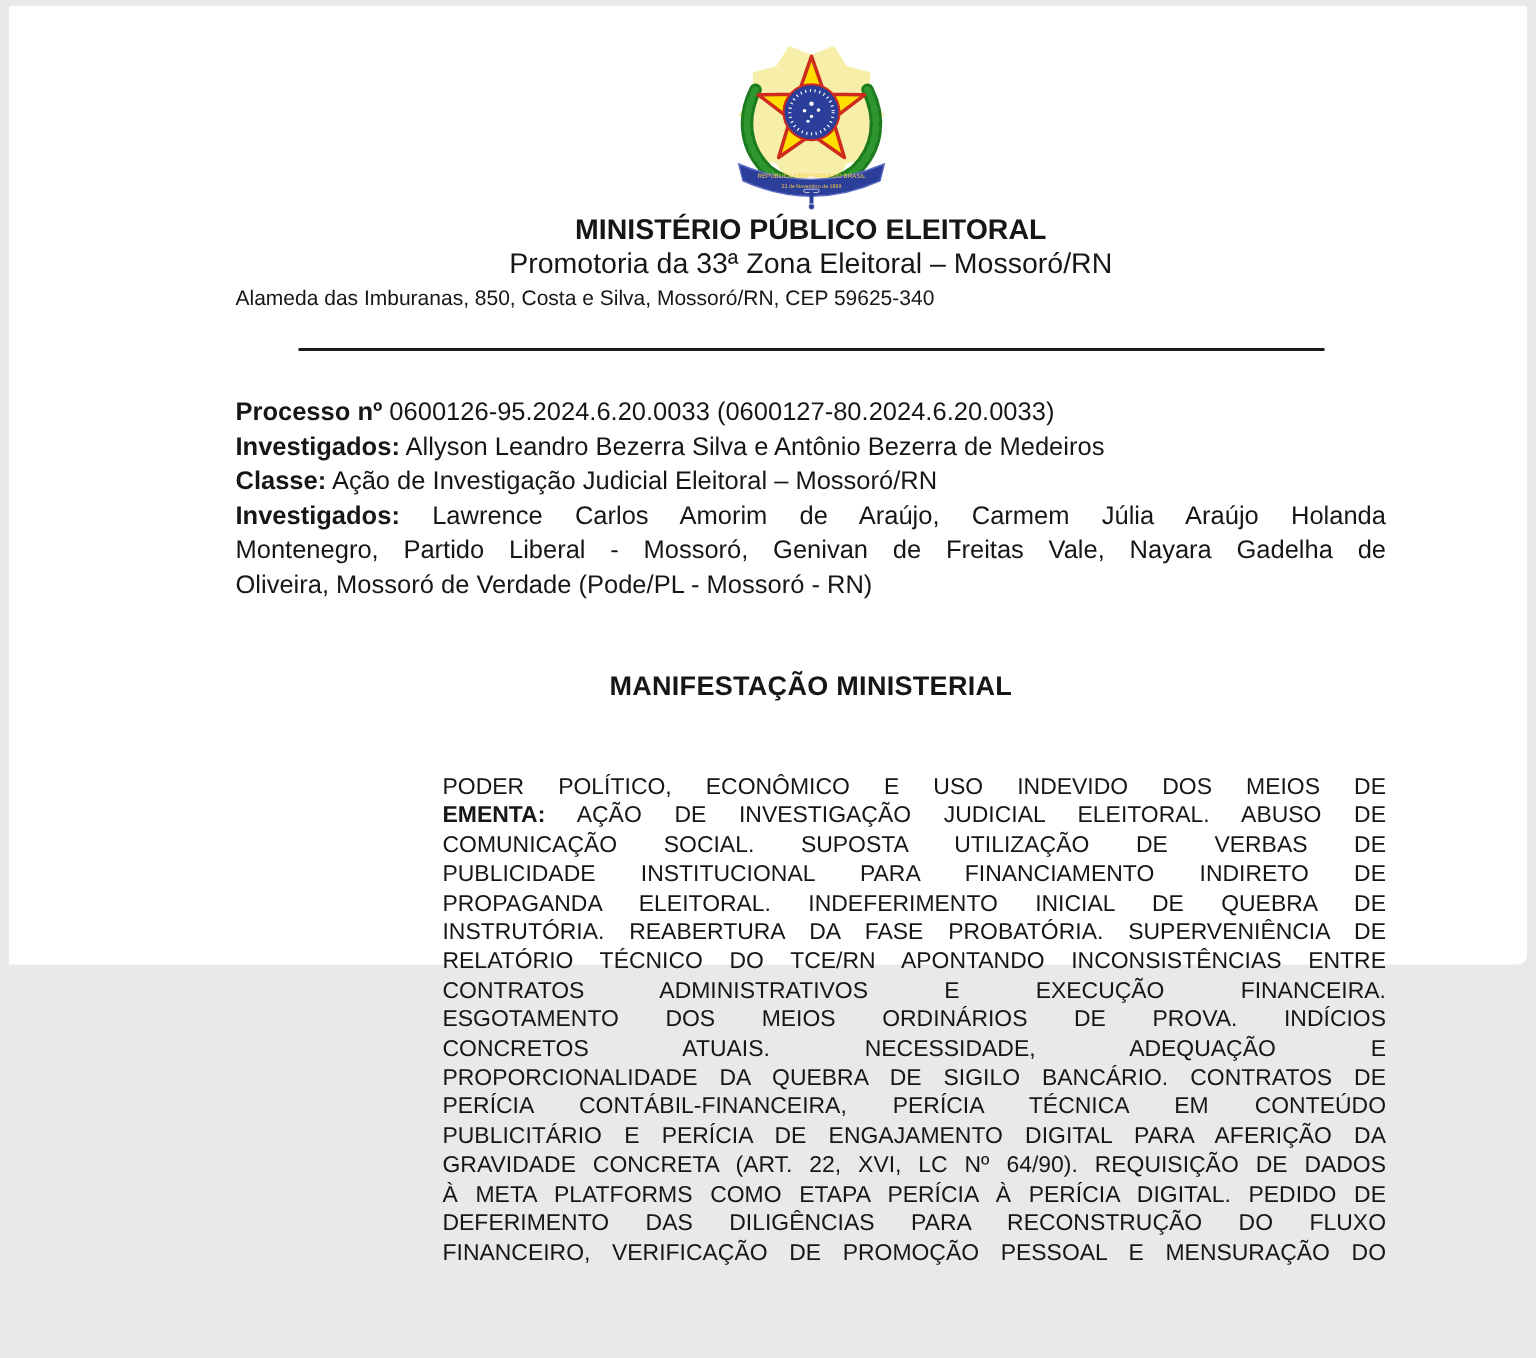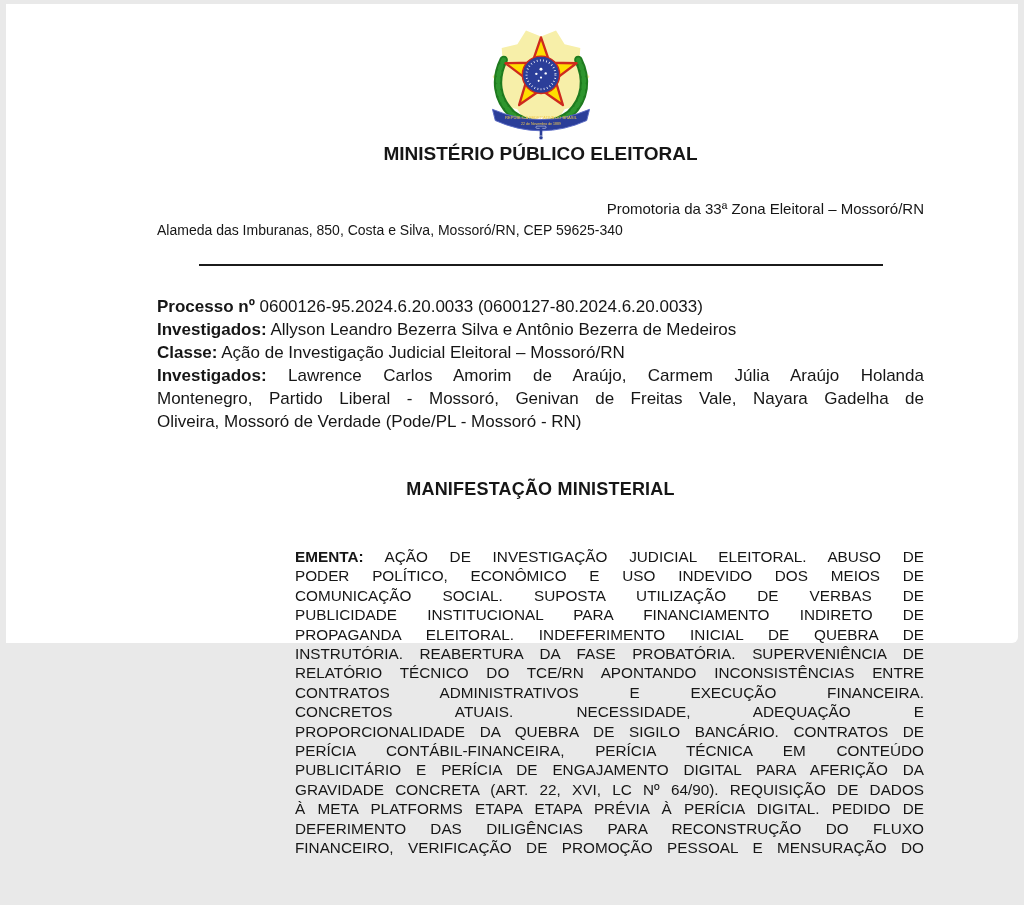--- a/index.html
+++ b/index.html
@@ -16,21 +16,21 @@
     width: 1012px; height: 639px;
     background: #ffffff;
     border-bottom-right-radius: 6px;
   }
   .content { padding: 26px 94px 0 151px; }
 
   .arms { width: 150px; margin: 0 auto; }
   .arms svg { display: block; width: 150px; height: 112px; }
 
   .org-name    { font-size: 19px; font-weight: bold; text-align: center; line-height: 23px; }
-  .org-unit    { font-size: 15px; text-align: right; line-height: 23px; margin-top: 32px; }
+  .org-unit    { font-size: 19px; text-align: center; line-height: 23px; }
   .org-address { font-size: 14px; line-height: 20px; }
 
   .divider { height: 2px; background: #1b1b1b; width: 684px; margin: 24px auto 0 auto; }
 
   .case-info { margin-top: 29px; font-size: 17px; line-height: 23px; }
   .case-info .para { margin: 0; }
 
   .doc-title { margin-top: 45px; font-size: 18px; font-weight: bold; text-align: center; line-height: 23px; letter-spacing: 0.2px; }
 
   .ementa { margin: 46px 0 0 138px; width: 629px; font-size: 15.3px; line-height: 19.4px; }
@@ -99,32 +99,33 @@
         <div class="para">
           <div class="jline"><b>Investigados:</b> Lawrence Carlos Amorim de Araújo, Carmem Júlia Araújo Holanda</div>
           <div class="jline">Montenegro, Partido Liberal - Mossoró, Genivan de Freitas Vale, Nayara Gadelha de</div>
           <div class="jline last">Oliveira, Mossoró de Verdade (Pode/PL - Mossoró - RN)</div>
         </div>
       </div>
 
     <div class="doc-title">MANIFESTAÇÃO MINISTERIAL</div>
 
     <div class="ementa">
+        <div class="jline">PODER POLÍTICO, ECONÔMICO E USO INDEVIDO DOS MEIOS DE</div>
         <div class="jline"><b>EMENTA:</b> AÇÃO DE INVESTIGAÇÃO JUDICIAL ELEITORAL. ABUSO DE</div>
-        <div class="jline">PODER POLÍTICO, ECONÔMICO E USO INDEVIDO DOS MEIOS DE</div>
         <div class="jline">COMUNICAÇÃO SOCIAL. SUPOSTA UTILIZAÇÃO DE VERBAS DE</div>
         <div class="jline">PUBLICIDADE INSTITUCIONAL PARA FINANCIAMENTO INDIRETO DE</div>
         <div class="jline">PROPAGANDA ELEITORAL. INDEFERIMENTO INICIAL DE QUEBRA DE</div>
         <div class="jline">INSTRUTÓRIA. REABERTURA DA FASE PROBATÓRIA. SUPERVENIÊNCIA DE</div>
         <div class="jline">RELATÓRIO TÉCNICO DO TCE/RN APONTANDO INCONSISTÊNCIAS ENTRE</div>
         <div class="jline">CONTRATOS ADMINISTRATIVOS E EXECUÇÃO FINANCEIRA.</div>
+        <div class="jline">ESGOTAMENTO DOS MEIOS ORDINÁRIOS DE PROVA. INDÍCIOS</div>
         <div class="jline">CONCRETOS ATUAIS. NECESSIDADE, ADEQUAÇÃO E</div>
         <div class="jline">PROPORCIONALIDADE DA QUEBRA DE SIGILO BANCÁRIO. CONTRATOS DE</div>
         <div class="jline">PERÍCIA CONTÁBIL-FINANCEIRA, PERÍCIA TÉCNICA EM CONTEÚDO</div>
         <div class="jline">PUBLICITÁRIO E PERÍCIA DE ENGAJAMENTO DIGITAL PARA AFERIÇÃO DA</div>
         <div class="jline">GRAVIDADE CONCRETA (ART. 22, XVI, LC Nº 64/90). REQUISIÇÃO DE DADOS</div>
-        <div class="jline">À META PLATFORMS ETAPA ETAPA PRÉVIA À PERÍCIA DIGITAL. PEDIDO DE</div>
+        <div class="jline">À META PLATFORMS COMO ETAPA PERÍCIA À PERÍCIA DIGITAL. PEDIDO DE</div>
         <div class="jline">DEFERIMENTO DAS DILIGÊNCIAS PARA RECONSTRUÇÃO DO FLUXO</div>
         <div class="jline">FINANCEIRO, VERIFICAÇÃO DE PROMOÇÃO PESSOAL E MENSURAÇÃO DO</div>
       </div>
 
   </div>
 </div>
 
 </body></html>

